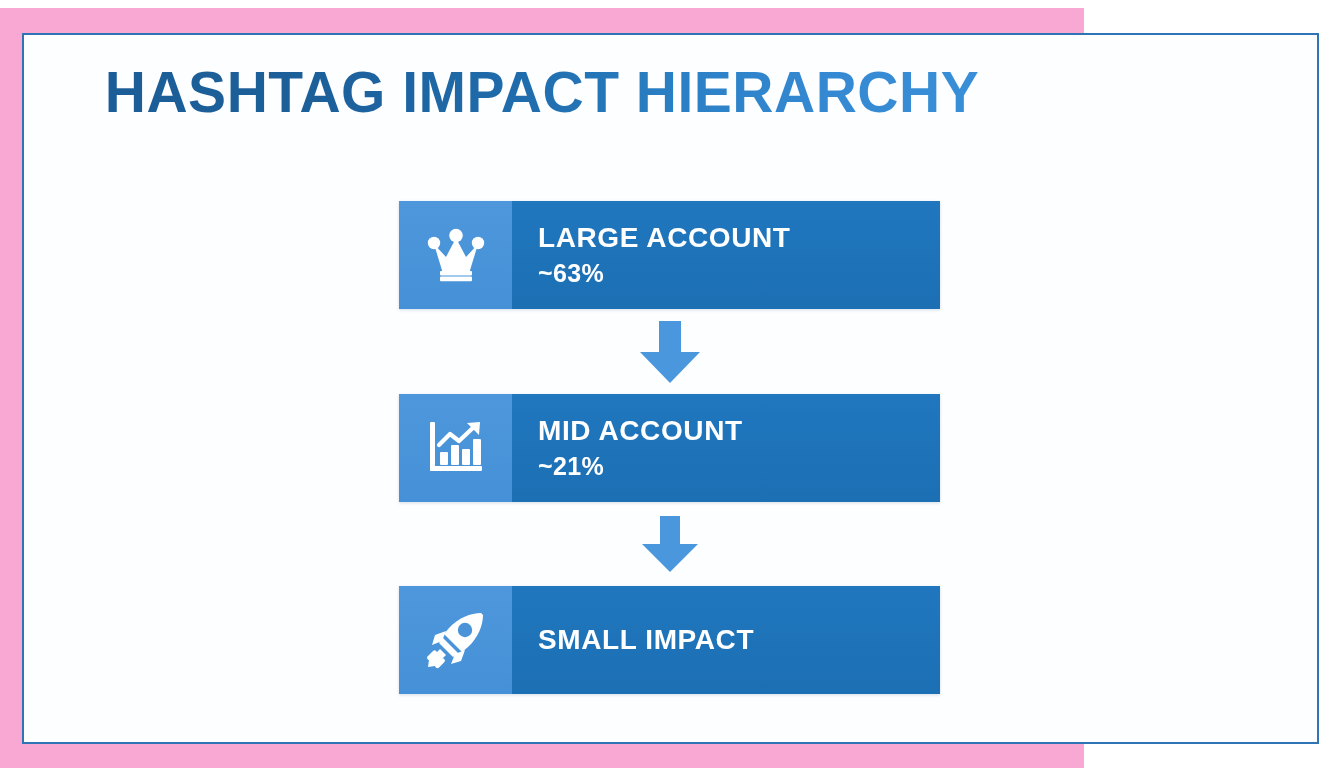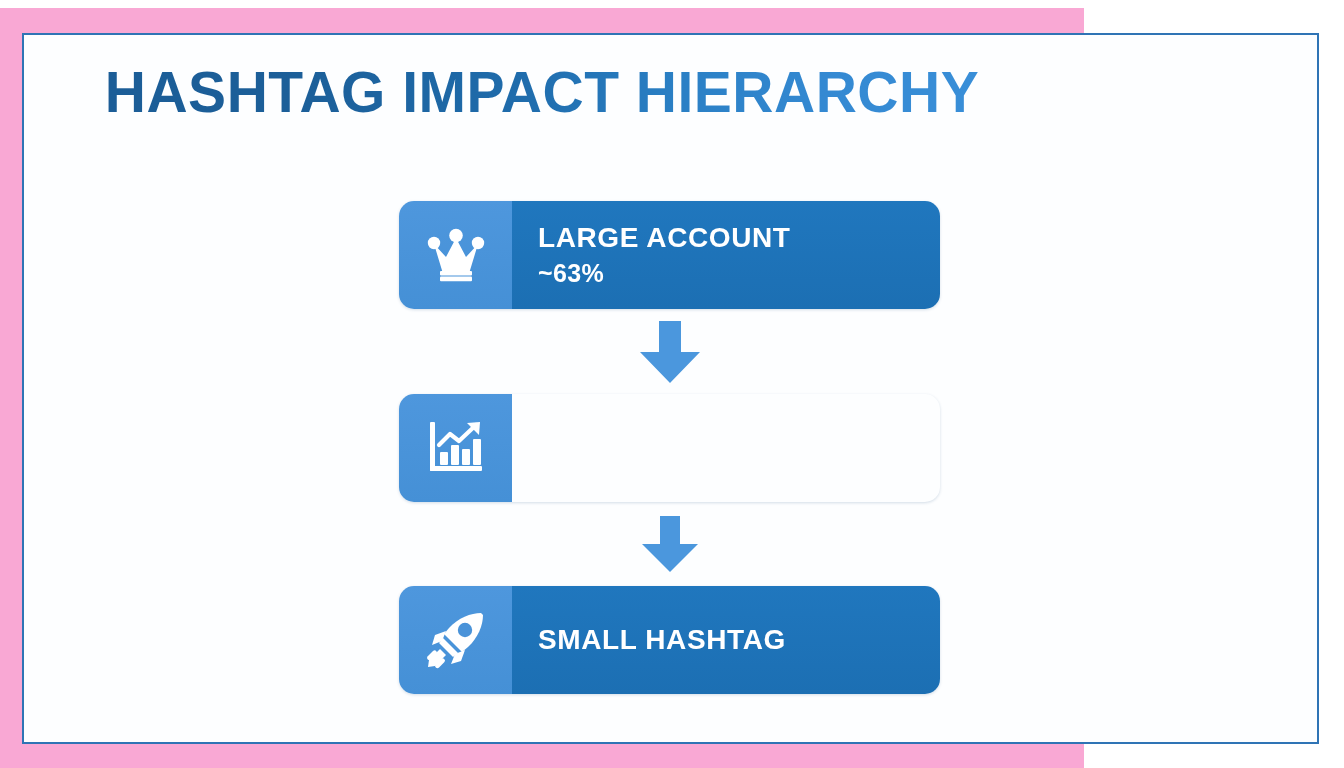--- a/index.html
+++ b/index.html
@@ -71,21 +71,20 @@
   }
 
   .card {
     position: relative;
     display: flex;
     align-items: stretch;
     width: 541px;
     height: 108px;
     overflow: hidden;
     box-shadow: 0 1px 3px rgba(20,70,120,0.18);
-    border-radius: 15px;
   }
 
   .card-icon {
     width: 113px;
     min-width: 113px;
     background: linear-gradient(180deg, #4e97dd 0%, #4590d6 100%);
     display: flex;
     align-items: center;
     justify-content: center;
   }
@@ -188,20 +187,24 @@
               <rect x="36" y="30" width="8" height="16" rx="1"></rect>
               <rect x="47" y="20" width="8" height="26" rx="1"></rect>
 
               <path d="M13 26 L24 15 L33 22 L50 6" stroke="#ffffff" stroke-width="4.2" fill="none" stroke-linecap="round" stroke-linejoin="round"></path>
 
               <path d="M41 4 L54 3 L53 16 Z"></path>
             </g>
           </svg>
         </span>
       </div>
+      <div class="card-body">
+        <div class="card-title">MID ACCOUNT</div>
+        <div class="card-value">~21%</div>
+      </div>
     </div>
 
     <div class="arrow-wrap gap-2">
       <span>
         <svg width="68" height="60" viewBox="0 0 68 60" aria-hidden="true">
           <path d="M24 2 H44 V30 H62 L34 58 L6 30 H24 Z" fill="#4b97dd"></path>
         </svg>
       </span>
     </div>
 
@@ -222,18 +225,18 @@
               <path d="M19 29 L15 34 L29 48 L34 44 Z"></path>
 
               <path d="M16 40 L5 51 L4 58 L11 57 L22 46 Z"></path>
               <rect x="2" y="44" width="12" height="4.6" rx="2.3" transform="rotate(-45 8 46.3)"></rect>
               <rect x="10" y="52" width="12" height="4.6" rx="2.3" transform="rotate(-45 16 54.3)"></rect>
             </g>
           </svg>
         </span>
       </div>
       <div class="card-body">
-        <div class="card-title">SMALL HASHTAG</div>
+        <div class="card-title">SMALL IMPACT</div>
       </div>
     </div>
 
   </div>
 </div>
 
 </body></html>

